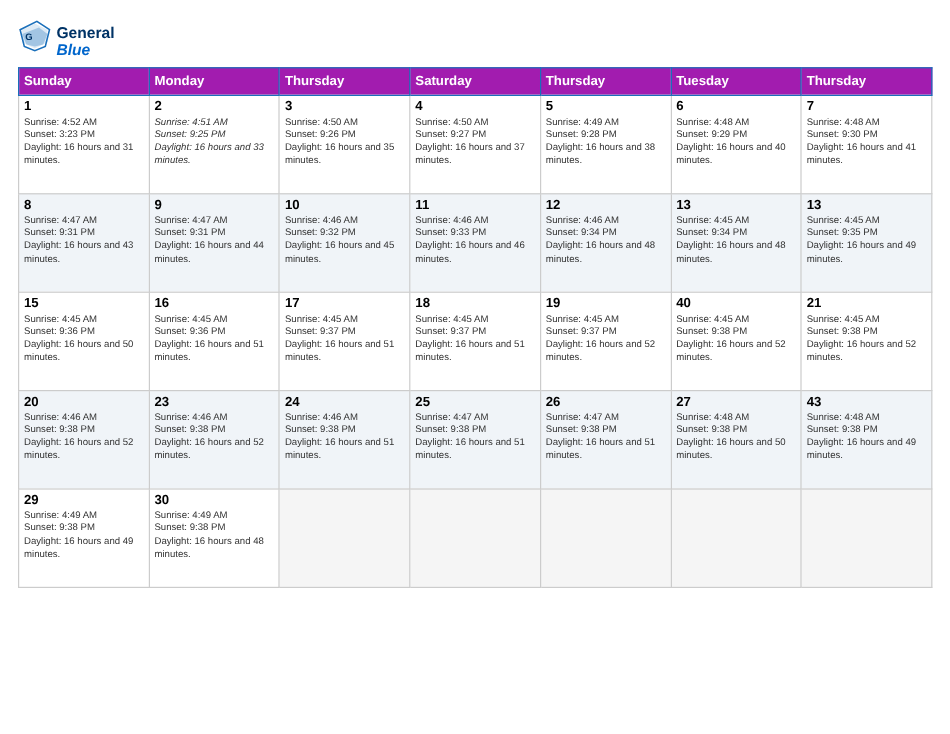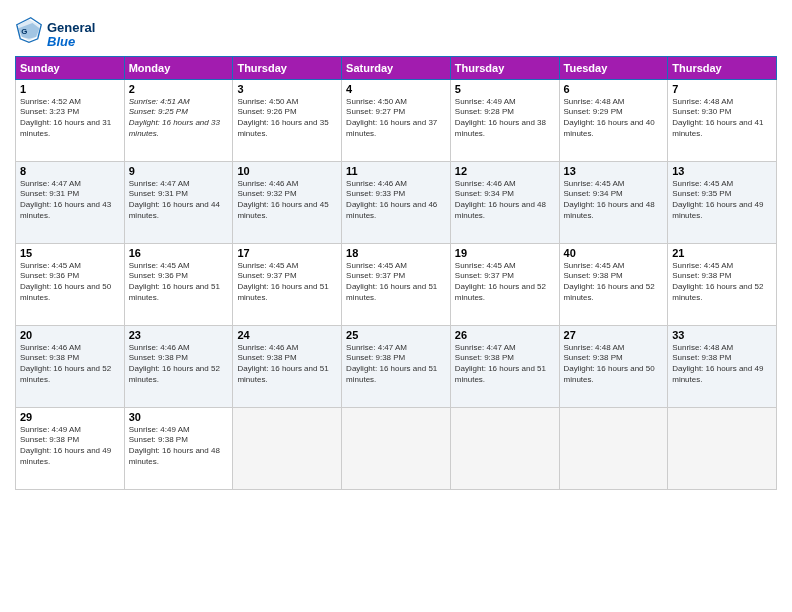--- a/index.html
+++ b/index.html
@@ -299,21 +299,21 @@
 Sunset: 9:38 PM
 Daylight: 16 hours and 51 minutes.</div>
           </td>
           <td>
             <span class="day-num">27</span>
             <div class="cell-text" style="white-space: pre-line;">Sunrise: 4:48 AM
 Sunset: 9:38 PM
 Daylight: 16 hours and 50 minutes.</div>
           </td>
           <td>
-            <span class="day-num">33</span>
+            <span class="day-num">43</span>
             <div class="cell-text" style="white-space: pre-line;">Sunrise: 4:48 AM
 Sunset: 9:38 PM
 Daylight: 16 hours and 49 minutes.</div>
           </td>
         </tr>
         <tr class="row-white">
           <td>
             <span class="day-num">29</span>
             <div class="cell-text" style="white-space: pre-line;">Sunrise: 4:49 AM
 Sunset: 9:38 PM

